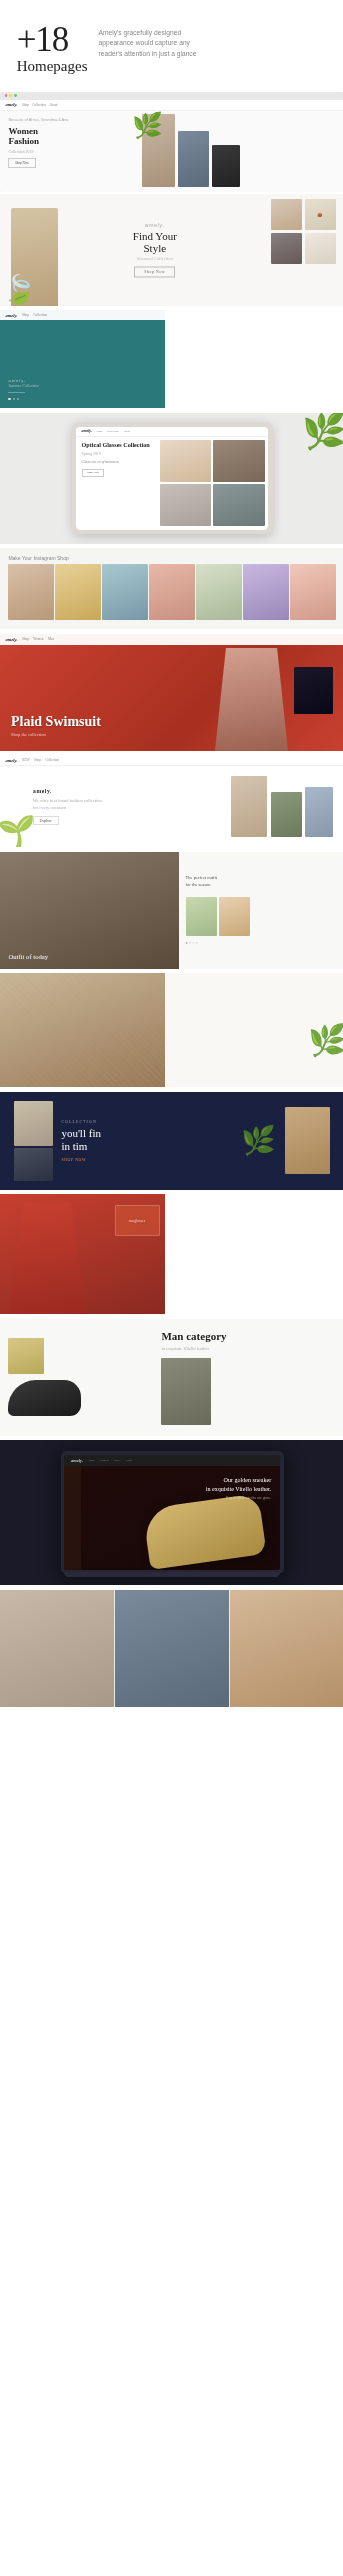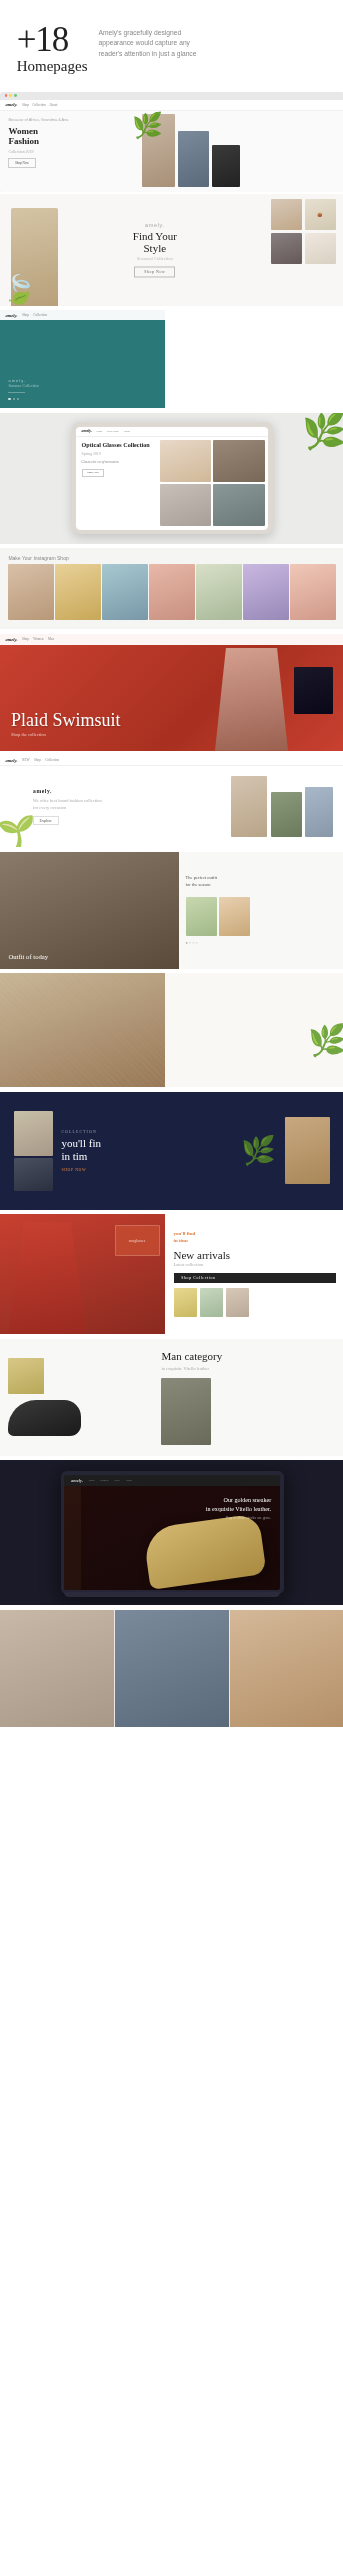--- a/index.html
+++ b/index.html
@@ -254,21 +254,21 @@
     <span style="font-size:3.3px; color:#888;">Men</span>
   </div>
 
   <div style="position:absolute; top:11px; bottom:0; left:0; right:0; background:linear-gradient(135deg,#c84030 0%,#a83020 60%,#c84030 100%);">
 
     <div style="position:absolute; right:56px; bottom:0; width:73px; height:103px; background:linear-gradient(170deg,#d4a090,#9a6050); clip-path:polygon(15% 0%,85% 0%,100% 100%,0% 100%);"></div>
 
     <div style="position:absolute; right:11px; top:22px; width:39px; height:47px; background:linear-gradient(160deg,#1a1828,#0a0818); border-radius:1.1px;"></div>
 
     <div style="position:absolute; left:11px; bottom:14px;">
-      <div style="font-size:18px; font-weight:400; color:#fff; line-height:1; text-shadow:0.6px 0.6px 1.7px rgba(0,0,0,0.3);">Plaid
+      <div style="font-size:14px; font-weight:700; color:#fff; line-height:1; text-shadow:0.6px 0.6px 1.7px rgba(0,0,0,0.3);">Plaid
 Swimsuit</div>
       <div style="font-size:4.5px; color:rgba(255,255,255,0.7); margin-top:2.8px;">Shop the collection</div>
     </div>
   </div>
 </div>
 
 <div class="preview-section" style="height:92px; background:#fff; margin-top:2.2px; position:relative; overflow:hidden;">
 
   <div style="height:11px; background:#fff; border-bottom:0.6px solid #f0f0f0; display:flex; align-items:center; padding:0 5.6px; gap:4.5px;">
     <span style="font-size:4.5px; color:#222; font-style:italic; font-weight:600;">amely.</span>
@@ -313,21 +313,21 @@
 
   <div style="flex:0 0 48%; background:linear-gradient(160deg,#c8b898,#987858); position:relative; overflow:hidden;">
 
     <div style="position:absolute; inset:0; background:repeating-linear-gradient(45deg, rgba(200,150,100,0.3) 0px, rgba(200,150,100,0.3) 1.1px, transparent 1.1px, transparent 4.5px); opacity:0.5;"></div>
   </div>
 
 
   <div style="position:absolute; right:-2.8px; bottom:28px; font-size:31px; color:#4a7535; opacity:0.85;">🌿</div>
 </div>
 
-<div class="preview-section" style="height:118px; background:#1a2040; margin-top:2.2px; display:flex; align-items:center; padding:0 14px; gap:8.4px; position:relative; overflow:hidden;">
+<div class="preview-section" style="height:98px; background:#1a2040; margin-top:2.2px; display:flex; align-items:center; padding:0 14px; gap:8.4px; position:relative; overflow:hidden;">
 
   <div style="display:flex; flex-direction:column; gap:2.2px;">
     <div style="width:39px; height:45px; background:linear-gradient(160deg,#c8c0a8,#a89888); border-radius:1.1px;"></div>
     <div style="width:39px; height:33px; background:linear-gradient(160deg,#4a5060,#2a3040); border-radius:1.1px;"></div>
   </div>
 
   <div style="flex:1; color:#fff;">
     <div style="font-size:3.9px; color:rgba(255,255,255,0.5); letter-spacing:1.1px;">COLLECTION</div>
     <div style="font-size:11px; color:#fff; font-weight:300; margin-top:2.8px; line-height:1.2;">you'll fin<br>in tim</div>
     <div style="font-size:3.9px; color:#e08040; margin-top:4.5px; letter-spacing:0.6px; cursor:pointer;">SHOP NOW</div>
@@ -342,44 +342,33 @@
 
   <div style="flex:0 0 48%; background:linear-gradient(160deg,#c84030,#8a2a20); position:relative; overflow:hidden;">
 
     <div style="position:absolute; bottom:0; left:8.4px; width:78px; height:112px; background:linear-gradient(170deg,#c84030,#9a2a20); clip-path:polygon(20% 0%,80% 0%,100% 100%,0% 100%);"></div>
 
     <div style="position:absolute; top:11px; right:5.6px; width:45px; height:31px; background:rgba(200,80,50,0.7); border:0.6px solid rgba(255,255,255,0.2); border-radius:1.1px; display:flex; align-items:center; justify-content:center;">
       <div style="font-size:3.9px; color:rgba(255,255,255,0.7);">sunglasses</div>
     </div>
   </div>
 
-  <div style="flex:1; padding:12.3px 8.4px; display:flex; flex-direction:column; justify-content:center; position:relative;">
-    <div style="font-size:5px; color:#e08040; font-weight:600; line-height:1.3;">you'll find<br>in time</div>
-    <div style="font-size:11px; color:#222; font-weight:300; margin-top:4.5px;">New arrivals</div>
-    <div style="font-size:4.5px; color:#aaa; margin-top:1.7px;">Latest collection</div>
-    <div style="margin-top:5.6px; display:inline-block; padding:2.8px 7.8px; background:#222; color:#fff; font-size:3.9px; letter-spacing:0.6px; cursor:pointer;">Shop Collection</div>
-    <div style="display:flex; gap:2.8px; margin-top:5.6px;">
-      <div style="width:23.4px; height:29px; background:linear-gradient(160deg,#e8d890,#c8b860); border-radius:1.1px;"></div>
-      <div style="width:23.4px; height:29px; background:linear-gradient(160deg,#c8d8c0,#a0b898); border-radius:1.1px;"></div>
-      <div style="width:23.4px; height:29px; background:linear-gradient(160deg,#d8c8b8,#b8a898); border-radius:1.1px;"></div>
-    </div>
-  </div>
 </div>
 
 <div class="preview-section" style="height:117px; background:#f8f8f6; margin-top:2.2px; display:flex;">
 
   <div style="flex:0 0 45%; padding:10px 8.4px; display:flex; flex-direction:column; justify-content:center;">
 
     <div style="width:36px; height:36px; background:linear-gradient(160deg,#d8c888,#b8a858); border-radius:1.1px; margin-bottom:5.6px;"></div>
 
     <div style="width:73px; height:36px; background:linear-gradient(160deg,#3a3a3a,#1a1a1a); border-radius:28px 16.7px 11px 5.6px;"></div>
   </div>
 
   <div style="flex:1; padding:10px 6.7px; display:flex; flex-direction:column; justify-content:center;">
-    <div style="font-size:11px; color:#222; font-weight:400; line-height:1.2;">Man category</div>
+    <div style="font-size:11px; color:#222; font-weight:700; line-height:1.2;">Man category</div>
     <div style="font-size:4.5px; color:#aaa; margin-top:2.8px; line-height:1.5;">in exquisite Vitello leather</div>
     <div style="margin-top:5.6px; width:50px; height:67px; background:linear-gradient(160deg,#8a8a7a,#6a6a5a); border-radius:1.1px;"></div>
   </div>
 </div>
 
 <div class="preview-section" style="height:145px; background:#1a1a28; display:flex; align-items:center; justify-content:center; padding:11px; margin-top:2.2px;">
   <div style="width:223px; height:123px; background:#252535; border-radius:5.6px; padding:3.9px; box-shadow:0 4.5px 19.5px rgba(0,0,0,0.6);">
     <div style="width:100%; height:100%; background:#1a1010; border-radius:3.3px; overflow:hidden; display:flex; flex-direction:column;">
 
       <div style="height:11px; background:#1e1e1e; display:flex; align-items:center; padding:0 6.7px; gap:5.6px;">

